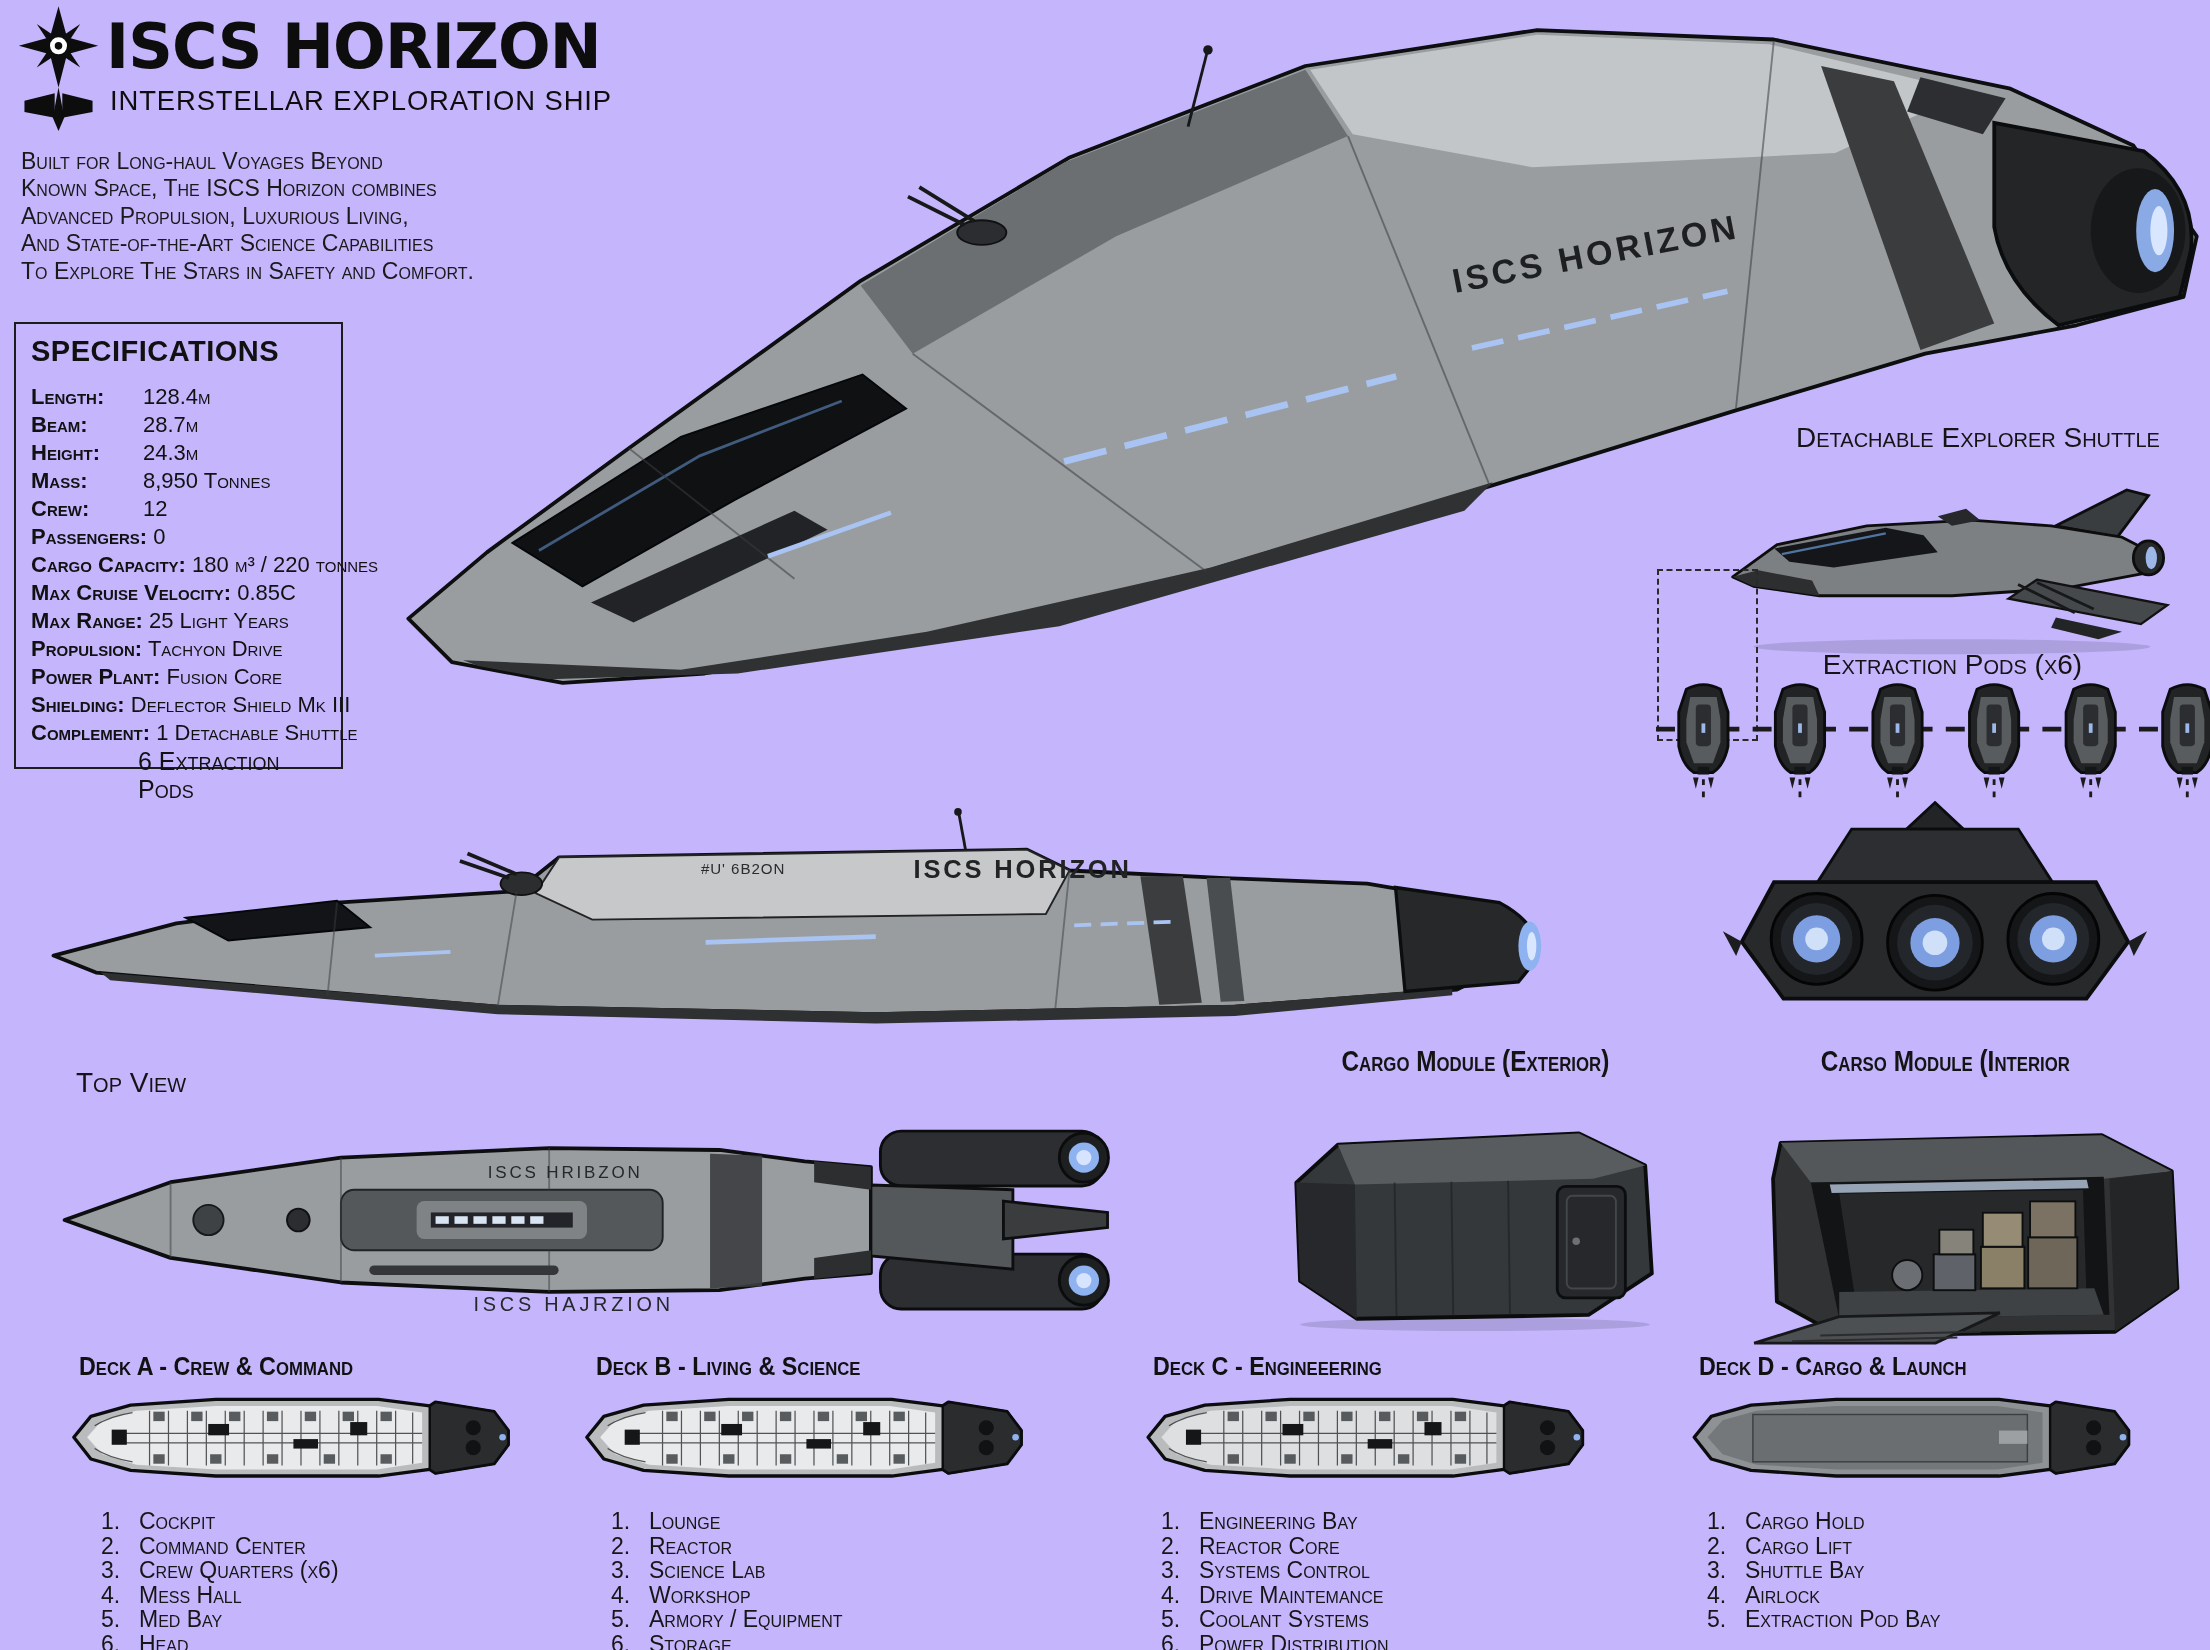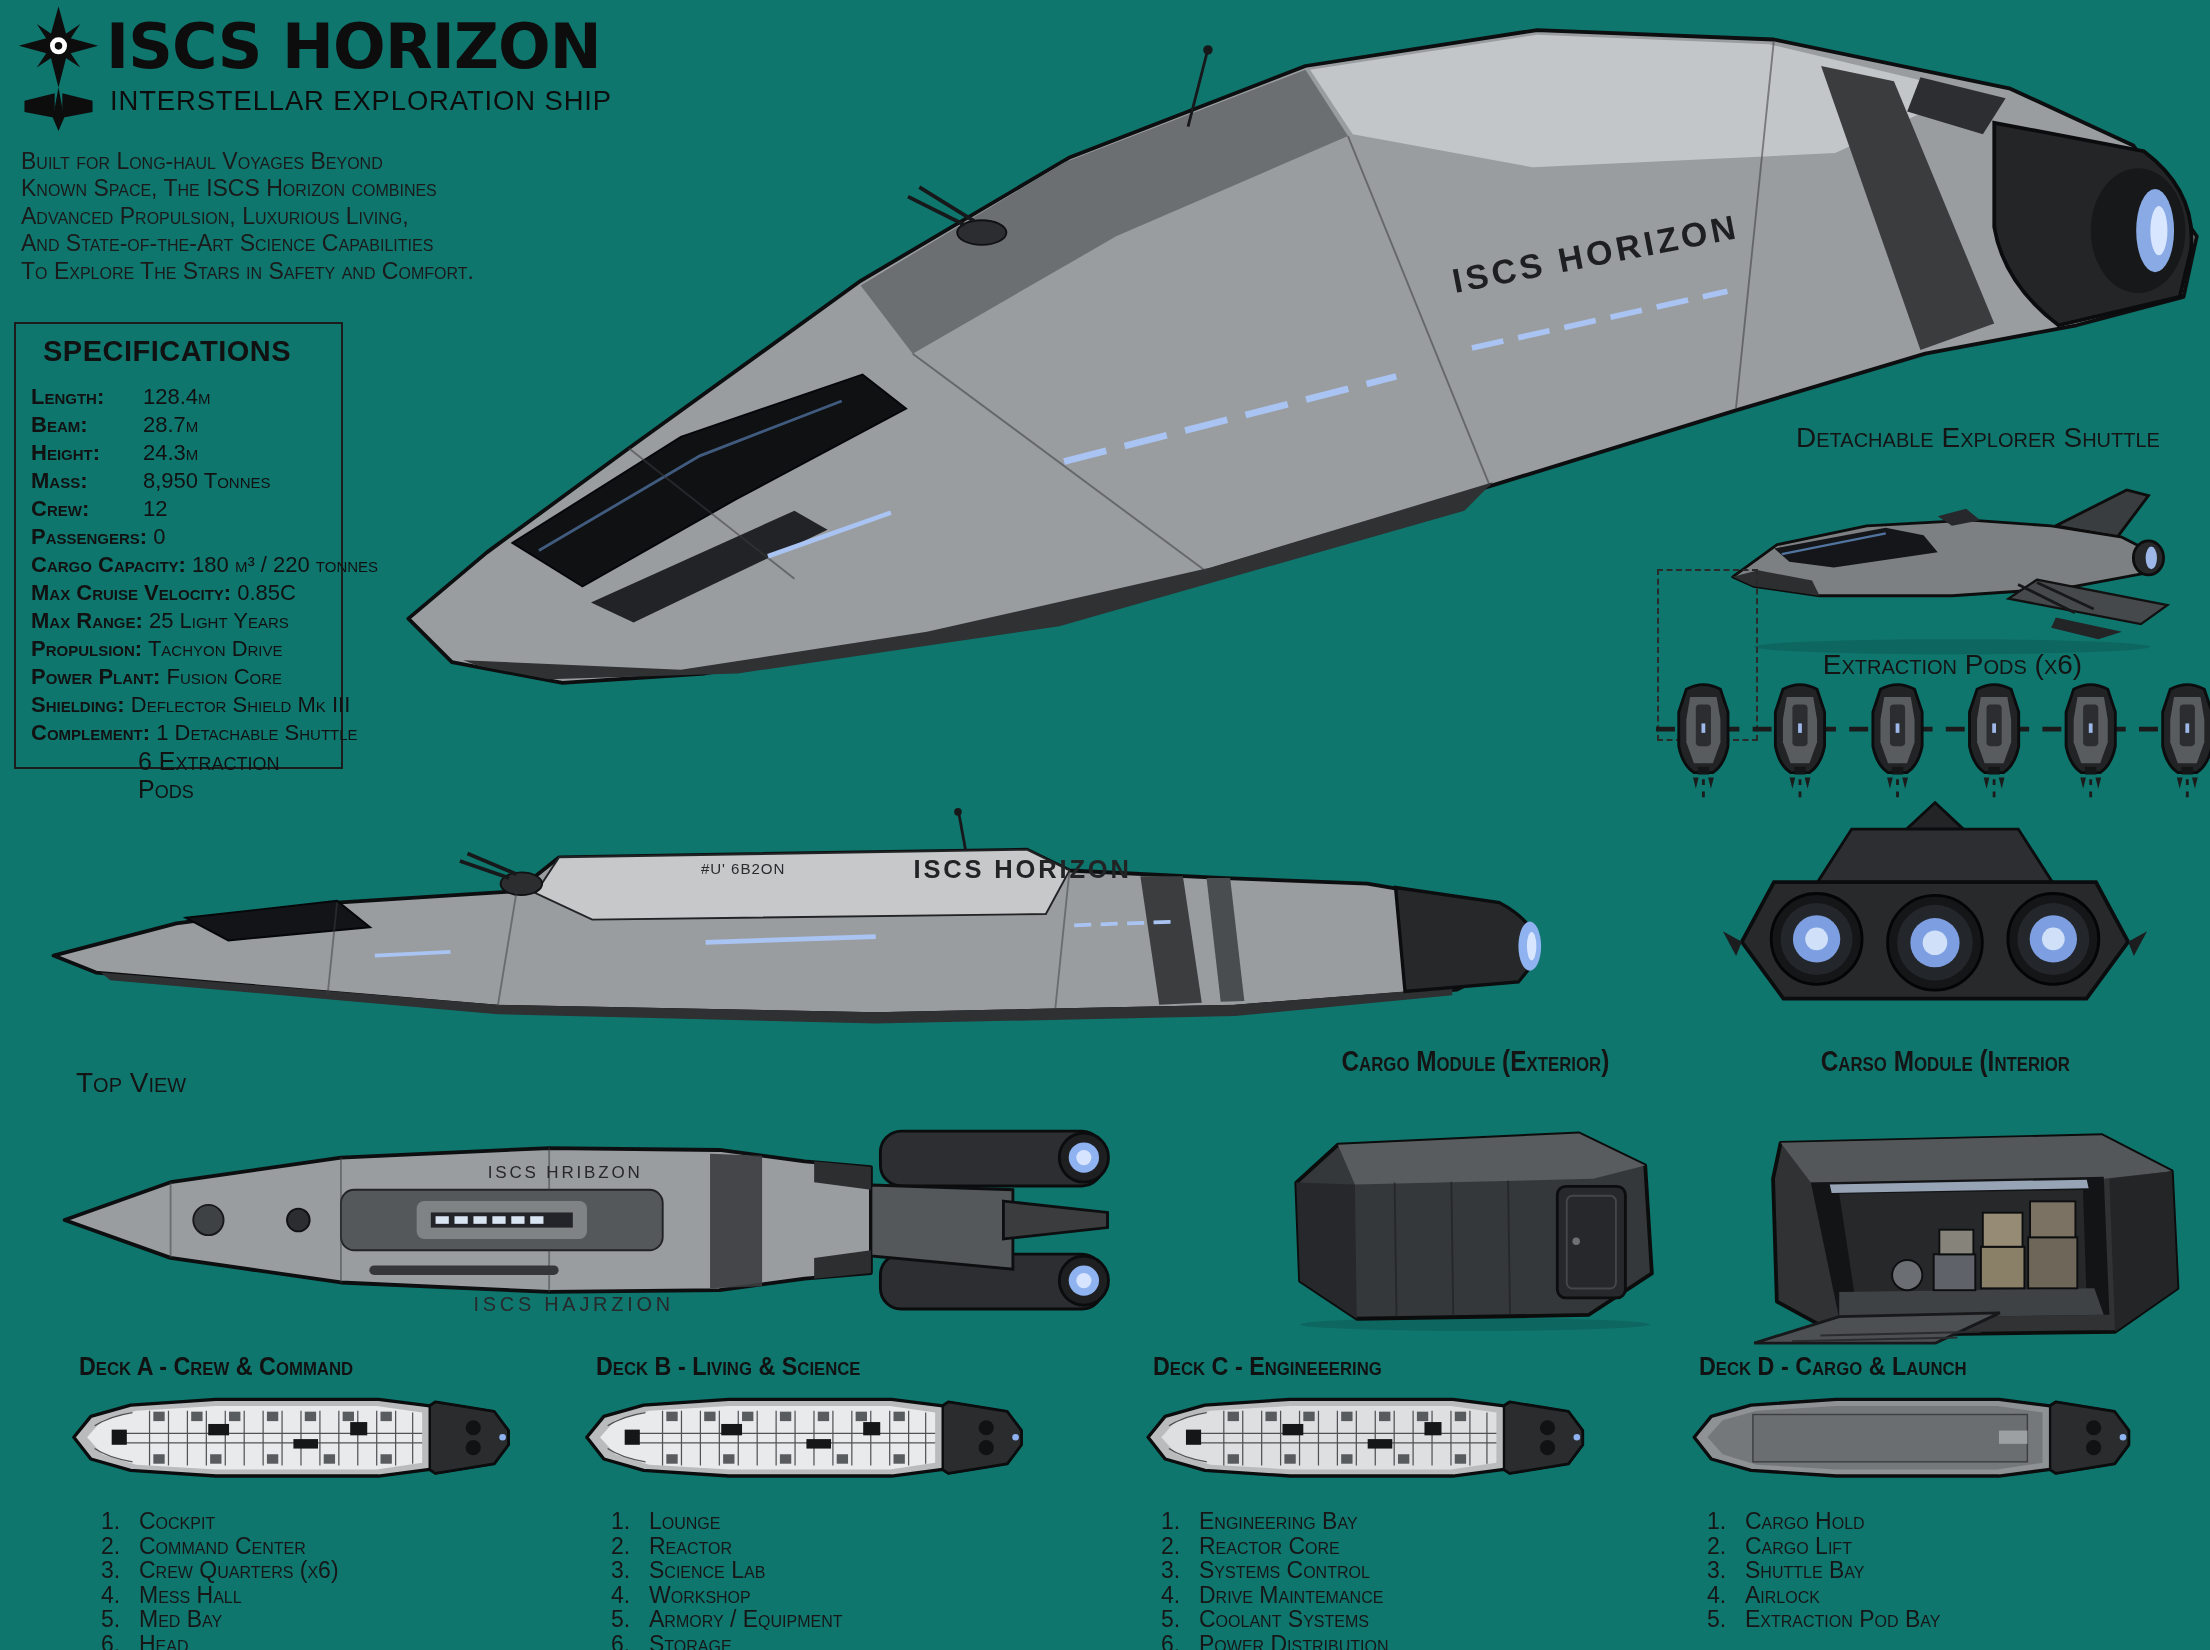--- a/index.html
+++ b/index.html
@@ -1,29 +1,29 @@
 <!DOCTYPE html>
 <html style="font-size:15px"><head>
 <meta charset="utf-8">
 <style>
   html,body{margin:0;padding:0;background:#ffffff;}
-  #poster{position:relative;width:2211px;height:1650px;background:#0f766e;overflow:hidden;
+  #poster{position:relative;width:2211px;height:1650px;background:#c4b5fd;overflow:hidden;
           font-family:"Liberation Sans",sans-serif;color:#111;}
   .abs{position:absolute;}
   .sc{font-variant:small-caps;}
   
   #title{left:106px;top:9.5px;font-family:"DejaVu Sans",sans-serif;font-weight:bold;
          font-size:62px;letter-spacing:-0.9px;color:#0d0d0d;}
   #subtitle{left:110px;top:85px;font-size:27.4px;letter-spacing:0.9px;color:#0d0d0d;}
   
   #intro{left:21px;top:148px;font-size:23px;line-height:27.4px;color:#1a1a1a;}
   
   #specs{left:14px;top:322px;width:329px;height:447px;border:2.8px solid #1c1c1c;box-sizing:border-box;
          padding:11.4px 9.5px 0 15px;}
-  #specs .spec-title{font-size:29px;font-weight:bold;letter-spacing:0.5px;margin-bottom:15px;margin-left:12px;}
+  #specs .spec-title{font-size:29px;font-weight:bold;letter-spacing:0.5px;margin-bottom:15px;}
   .spec-row{font-size:22px;line-height:28px;white-space:nowrap;}
   .spec-row .lab{font-weight:bold;}
   .spec-row.tab .lab{display:inline-block;width:112px;}
   .spec-extra{font-size:25px;line-height:28px;padding-left:107px;}
   
   .label{font-size:28px;color:#141414;text-align:center;}
   .cond{font-weight:bold;font-size:29px;letter-spacing:0;}
   .condX{display:inline-block;transform:scaleX(.84);transform-origin:50% 50%;}
   .deck-title{font-weight:bold;font-size:26.5px;transform:scaleX(.88);transform-origin:0 0;white-space:nowrap;}
   

